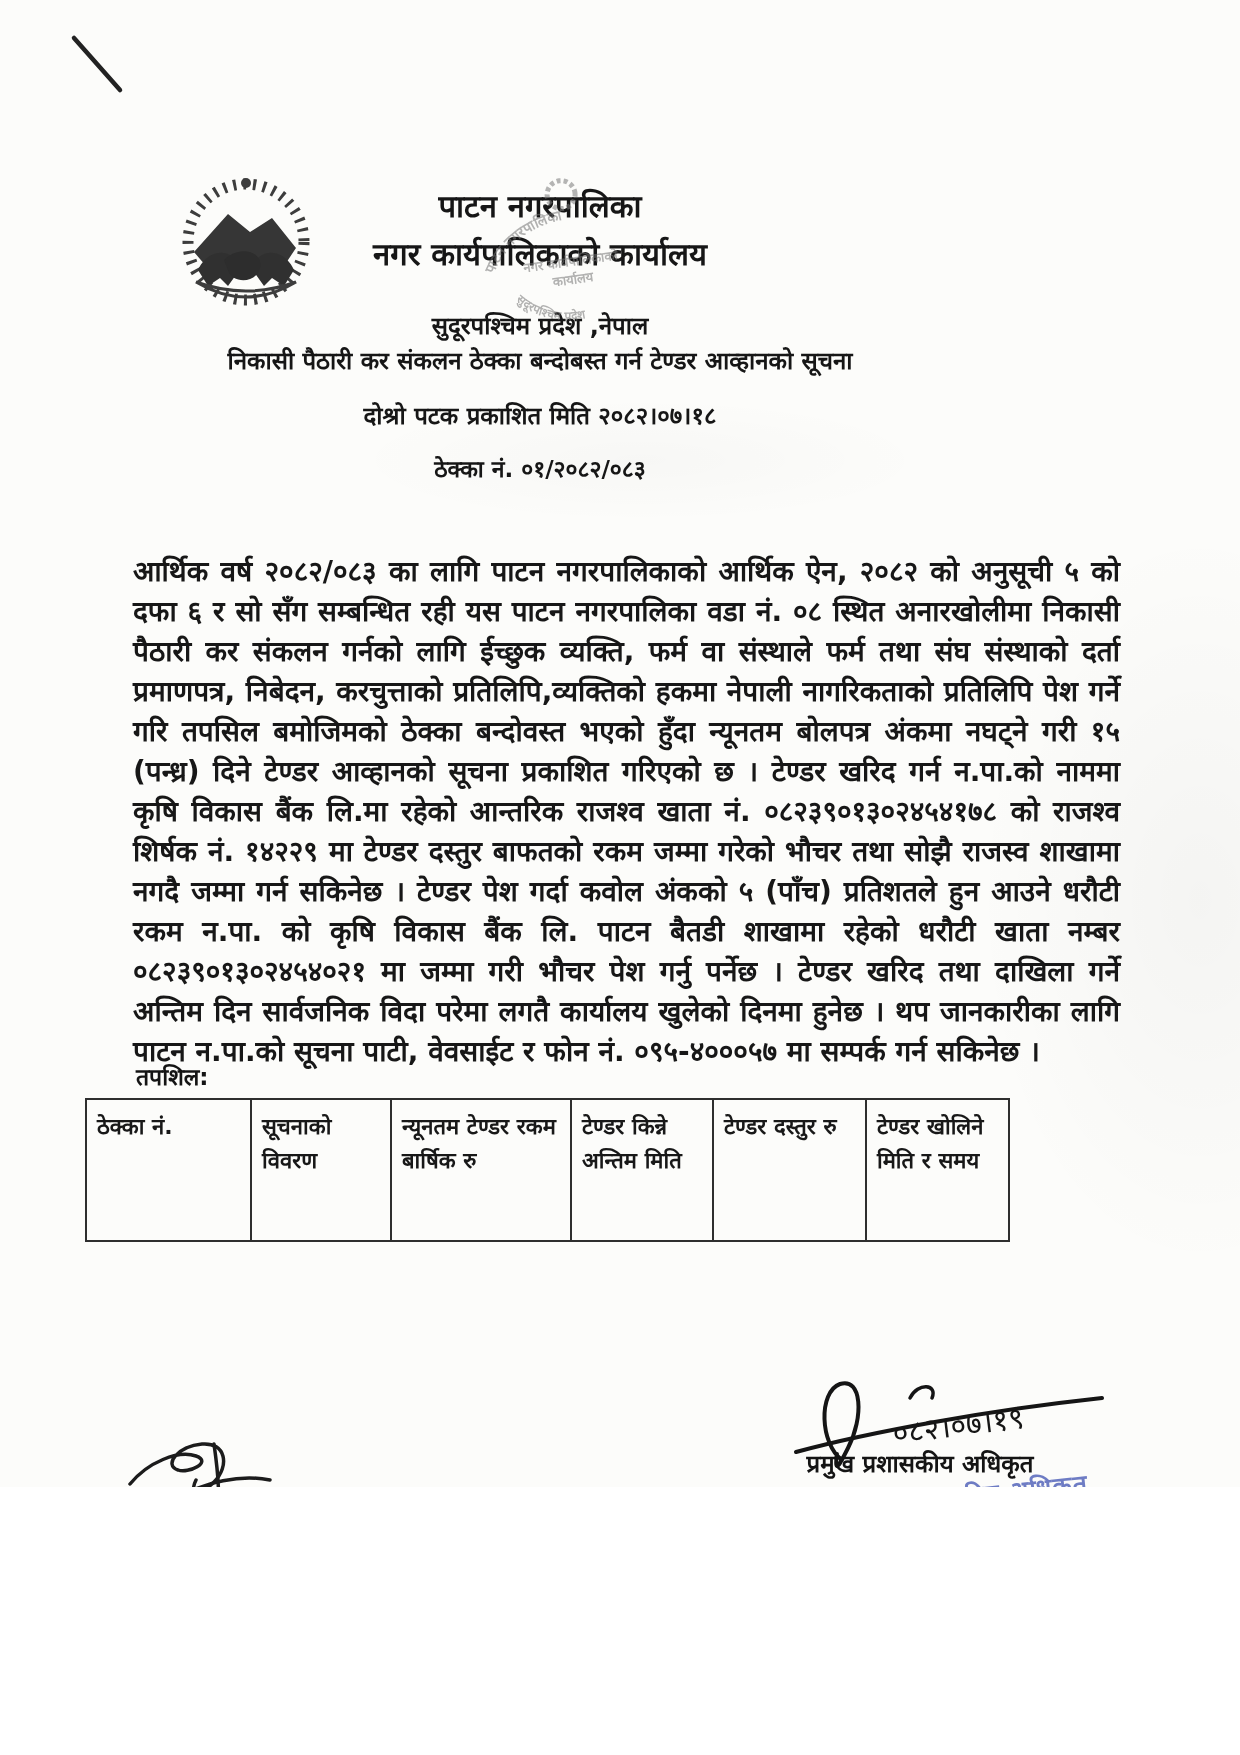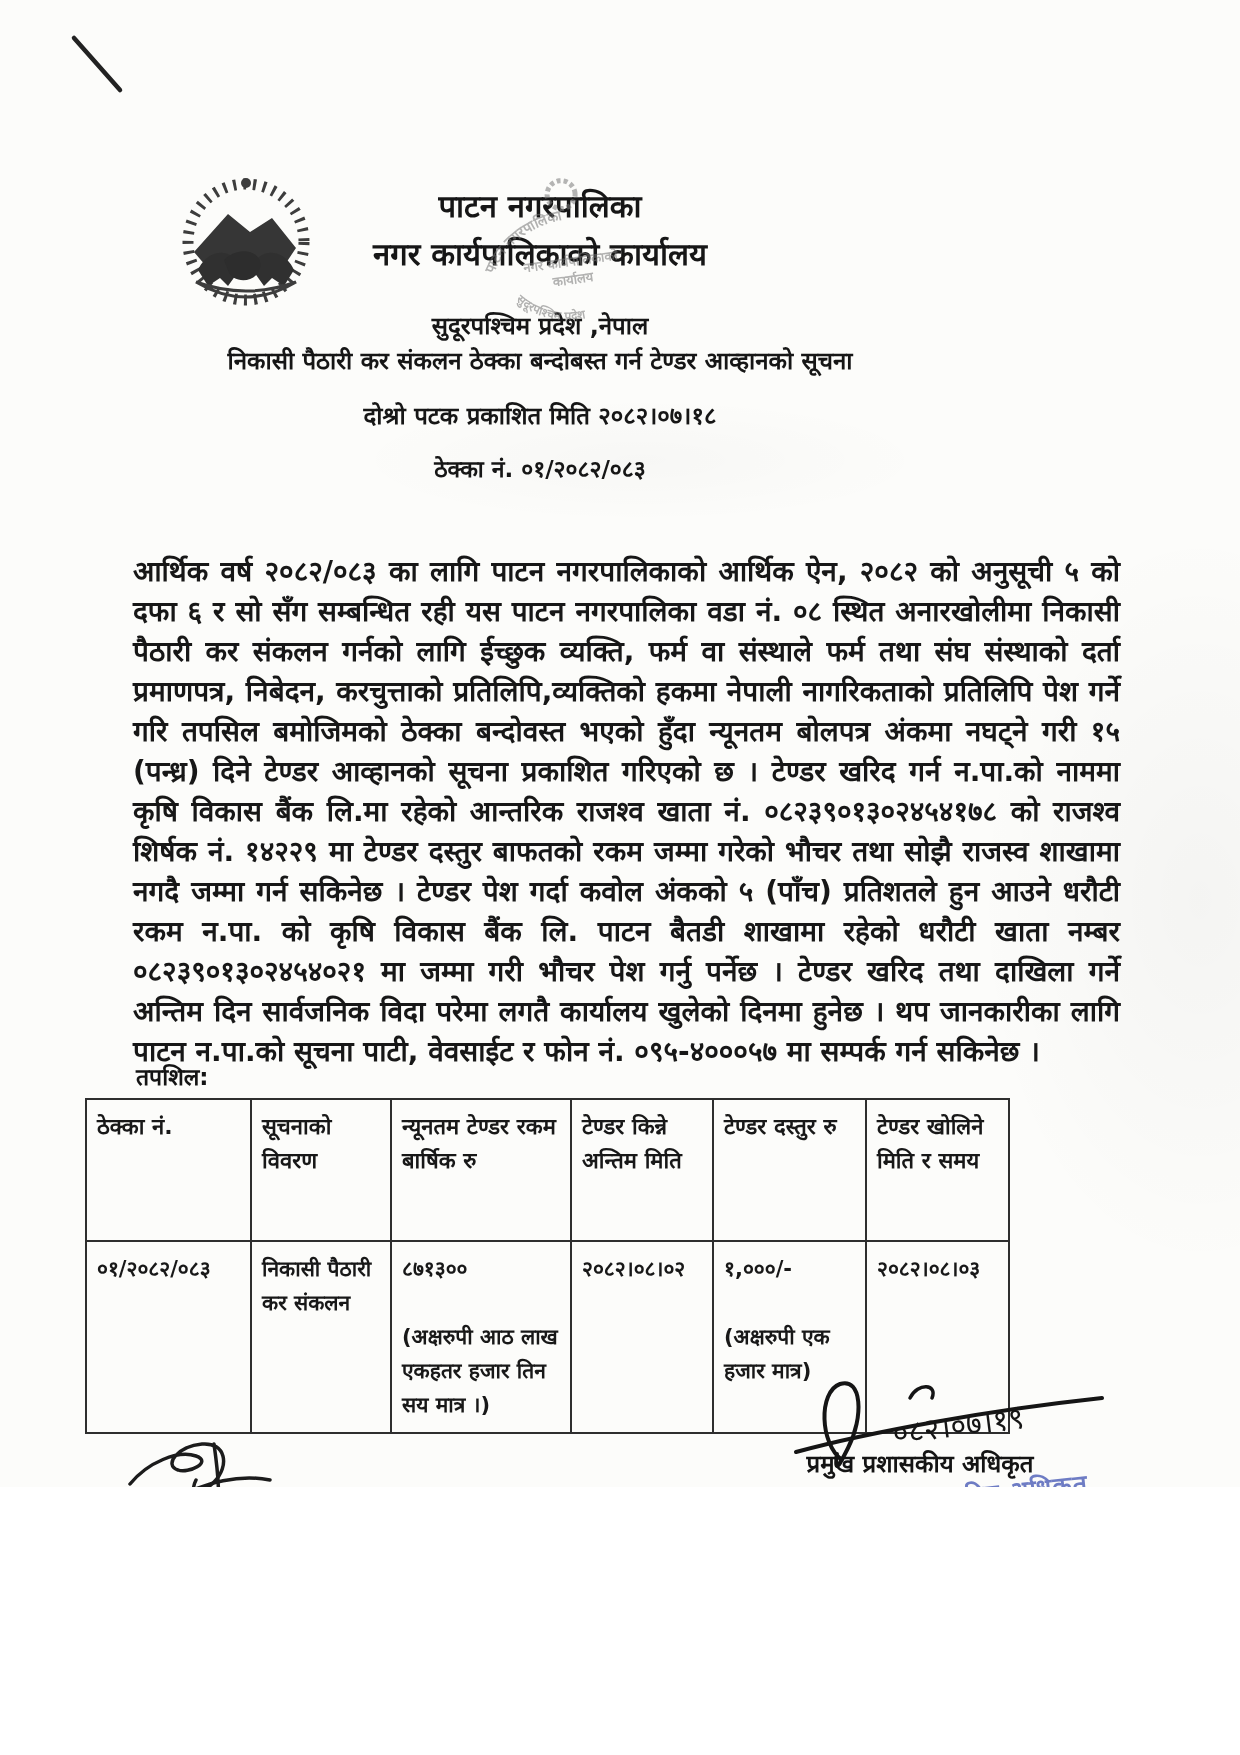--- a/index.html
+++ b/index.html
@@ -102,32 +102,20 @@
     </colgroup>
     <tbody>
         <tr>
       <th>ठेक्का नं.</th>
       <th>सूचनाको विवरण</th>
       <th>न्यूनतम टेण्डर रकम बार्षिक रु</th>
       <th>टेण्डर किन्ने अन्तिम मिति</th>
       <th>टेण्डर दस्तुर रु</th>
       <th>टेण्डर खोलिने मिति र समय</th>
     </tr>
-    <tr>
-      <td>०१/२०८२/०८३</td>
-      <td>निकासी पैठारी कर संकलन</td>
-      <td>८७१३००
-
-(अक्षरुपी आठ लाख एकहतर हजार तिन सय मात्र ।)</td>
-      <td>२०८२।०८।०२</td>
-      <td>१,०००/-
-
-(अक्षरुपी एक हजार मात्र)</td>
-      <td>२०८२।०८।०३</td>
-    </tr>
   </tbody>
     </table>
 
   <svg class="abs" style="left:790px; top:1362px;" width="320" height="130" viewBox="0 0 320 130">
     <path d="M52,98 C30,82 28,30 50,22 C72,15 74,55 58,86 C50,102 44,114 47,92" stroke="#151515" stroke-width="4" fill="none" stroke-linecap="round"></path>
     <path d="M6,90 C80,70 200,48 312,36" stroke="#151515" stroke-width="4" fill="none" stroke-linecap="round"></path>
     <path d="M120,36 C128,20 148,22 142,36" stroke="#151515" stroke-width="3.5" fill="none" stroke-linecap="round"></path>
     <text x="104" y="82" font-size="30" fill="#151515" transform="rotate(-7 104 82)">०८२।०७।१९</text>
   </svg>
 

